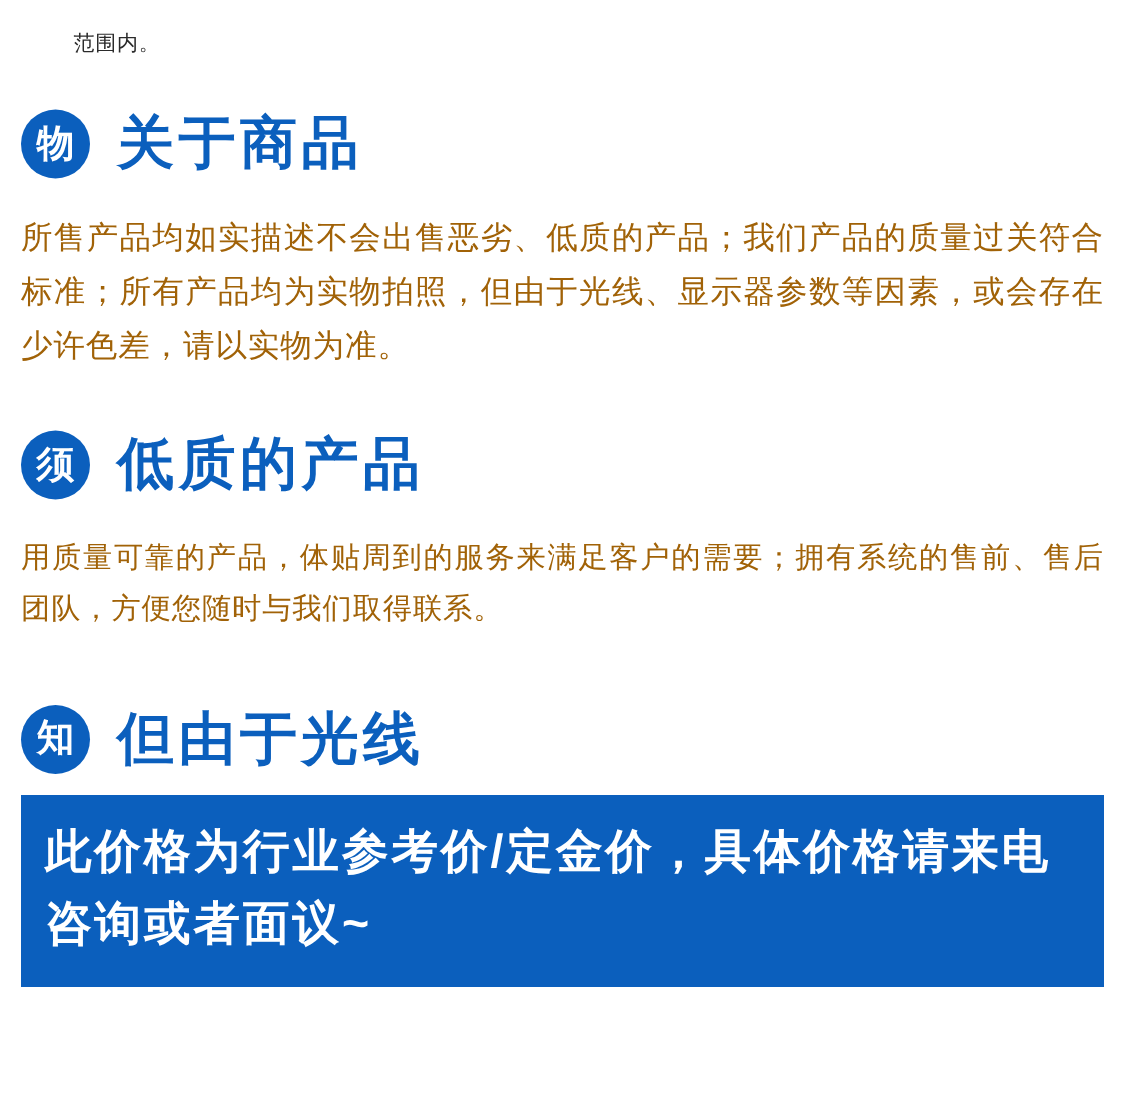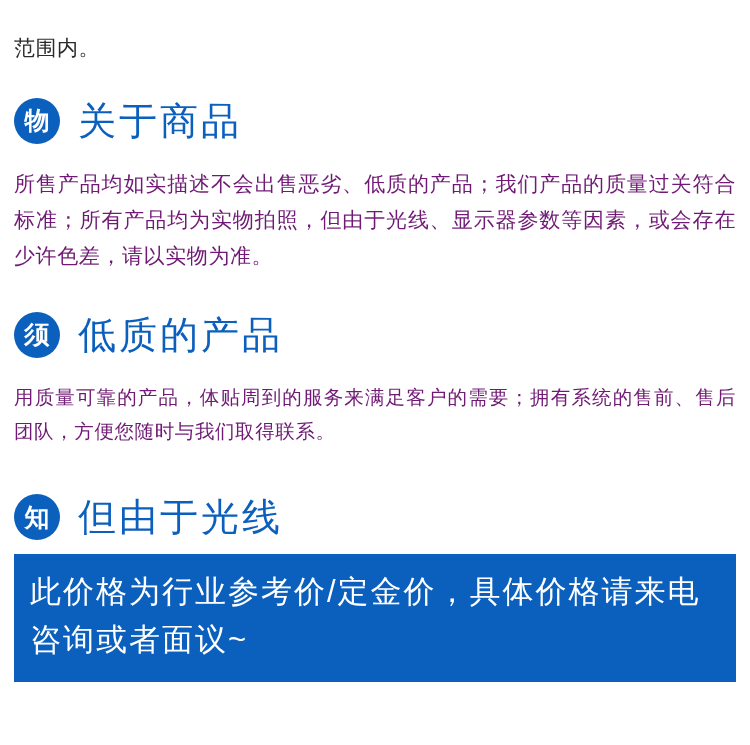--- a/index.html
+++ b/index.html
@@ -16,26 +16,27 @@
   .page {
     position: relative;
     width: 750px;
     height: 745px;
     box-sizing: border-box;
     padding: 0 14px;
   }
 
   
   .carryover {
-    font-size: 21px;
+    font-size: 14px;
     color: #2b2b2b;
     letter-spacing: 0.5px;
-    padding-top: 32px;
+    padding-top: 18px;
     line-height: 1.5;
     white-space: nowrap;
+    margin-left: 35px;
   }
 
   
   .section-head {
     display: flex;
     align-items: center;
     gap: 18px;
   }
   .badge {
     flex: 0 0 auto;
@@ -47,28 +48,28 @@
     font-size: 25px;
     font-weight: bold;
     display: flex;
     align-items: center;
     justify-content: center;
     line-height: 1;
   }
   .section-title {
     color: #0b5fbd;
     font-size: 38px;
-    font-weight: normal;
+    font-weight: bold;
     letter-spacing: 3px;
     line-height: 1;
     white-space: nowrap;
   }
 
   .body-text {
-    color: #701a75;
+    color: #a16207;
     font-size: 21px;
     line-height: 1.72;
     letter-spacing: 0.6px;
     text-align: justify;
     margin: 0;
   }
   .body-text.small {
     font-size: 19.5px;
     line-height: 1.75;
   }
@@ -78,21 +79,21 @@
   .sp-2 { height: 22px; }
   .sp-3 { height: 38px; }
   .sp-4 { height: 46px; }
 
   
   .notice {
     margin-top: 14px;
     background: #0b5fbd;
     color: #ffffff;
     font-size: 31px;
-    font-weight: normal;
+    font-weight: bold;
     letter-spacing: 2px;
     line-height: 1.55;
     padding: 14px 16px 18px 16px;
     box-sizing: border-box;
   }
 </style>
 </head>
 <body>
 
 <div class="page">

